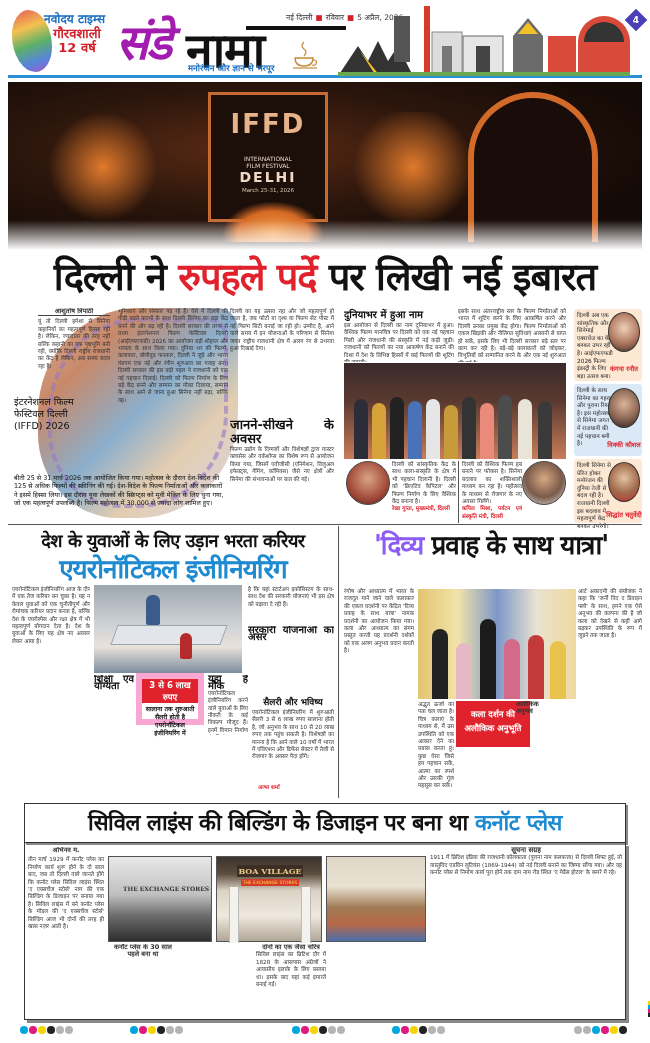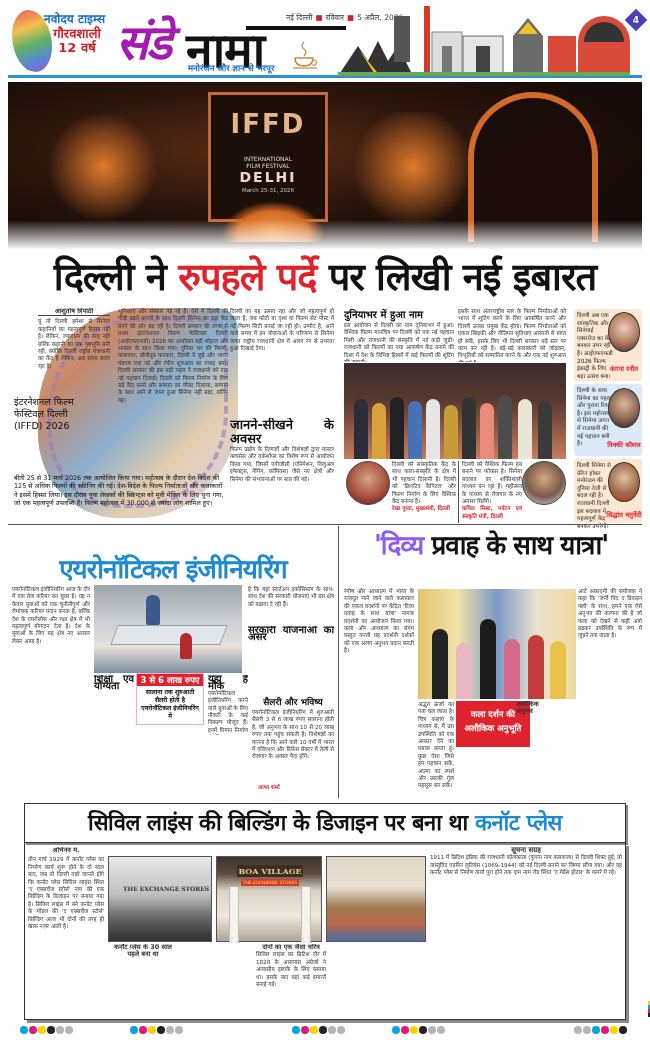--- a/index.html
+++ b/index.html
@@ -75,21 +75,21 @@
   .divider-v { position: absolute; width: 1px; background: #555; }
 
   
   .aero-kicker { position: absolute; left: 0; top: 528px; width: 330px; text-align: center; font-size: 18px; font-weight: bold; color: #111; letter-spacing: -0.5px; }
   .aero-title { position: absolute; left: 0; top: 550px; width: 330px; text-align: center; font-size: 26px; font-weight: bold; color: #1e8ad0; letter-spacing: -1px; }
   .aero-photo { position: absolute; left: 86px; top: 585px; width: 148px; height: 88px;
     background: linear-gradient(180deg, #9ea6ae 0%, #c9ced3 40%, #e8e2da 70%, #7d8d9e 100%); }
   .aero-photo .wing { position: absolute; left: 20px; top: 40px; width: 110px; height: 20px; background: #e2e6ea; border: 1px solid #9aa4ae; transform: skewX(-20deg); }
   .aero-photo .worker { position: absolute; left: 52px; top: 10px; width: 14px; height: 30px; background: #3a5b8c; border-radius: 6px 6px 2px 2px; }
   .aero-photo .worker2 { position: absolute; left: 86px; top: 48px; width: 12px; height: 26px; background: #b52b2b; border-radius: 6px 6px 2px 2px; }
-  .salary-box { position: absolute; left: 128px; top: 673px; width: 68px; height: 52px; border: 1px solid #f9a8d4; }
+  .salary-box { position: absolute; left: 128px; top: 673px; width: 68px; height: 52px; border: 6px solid #f9a8d4; }
   .salary-red { background: #e0222c; color: #fff; font-size: 8.5px; font-weight: bold; text-align: center; line-height: 12px; }
   .salary-sub { font-size: 6.2px; line-height: 8px; color: #111; text-align: center; font-weight: bold; padding: 2px; }
   .aero-side-head { position: absolute; font-size: 10px; font-weight: bold; color: #111; }
 
   
   .divya-title { position: absolute; left: 332px; top: 526px; width: 302px; text-align: center; font-size: 26px; font-weight: bold; color: #111; letter-spacing: -1px; }
   .divya-title .red { color: #8b5cf6; }
   .divya-photo { position: absolute; left: 410px; top: 589px; width: 158px; height: 110px;
     background: linear-gradient(90deg, #e2c470 0%, #f1e3a8 25%, #7d98c8 50%, #e9e2d0 75%, #f0d9a0 100%); }
   .divya-photo .fig { position: absolute; bottom: 0; width: 16px; border-radius: 8px 8px 0 0; }
@@ -247,20 +247,21 @@
   <div class="p-name" style="left:596px; top:440px; width:40px;">विक्की कौशल</div>
 
   <div class="quote-box peach" style="top:459px; height:64px;">
     <div style="width:36px;">दिल्ली सिनेमा से प्रेरित होकर मनोरंजन की दुनिया तेजी से बदल रही है। राजधानी दिल्ली इस बदलाव में महत्वपूर्ण केंद्र बनकर उभरेगी।</div>
   </div>
   <div class="portrait" style="left:600px; top:462px; width:32px; height:40px; background:radial-gradient(circle at 50% 40%, #e4c2a4 0%, #a06a4a 55%, #c23030 100%);"></div>
   <div class="p-name" style="left:594px; top:510px; width:44px;">सिद्धांत चतुर्वेदी</div>
 
   <div class="divider-h" style="left:0; top:524px; width:634px;"></div>
 
+  <div class="aero-kicker">देश के युवाओं के लिए उड़ान भरता करियर</div>
   <div class="aero-title">एयरोनॉटिकल इंजीनियरिंग</div>
 
   <div class="col" style="left:4px; top:586px; width:78px; height:210px;">एयरोनॉटिकल इंजीनियरिंग आज के दौर में एक तेज करियर बन चुका है। यह न केवल युवाओं को एक चुनौतीपूर्ण और रोमांचक करियर प्रदान करता है, बल्कि देश के एयरोस्पेस और रक्षा क्षेत्र में भी महत्वपूर्ण योगदान देता है। देश के युवाओं के लिए यह क्षेत्र नए अवसर लेकर आया है।</div>
   <div class="aero-photo">
     <div class="wing"></div>
     <div class="worker"></div>
     <div class="worker2"></div>
   </div>
   <div class="col" style="left:240px; top:586px; width:86px; height:38px;">है कि यहां स्टार्टअप इकोसिस्टम के साथ-साथ देश की सरकारी योजनाएं भी इस क्षेत्र को बढ़ावा दे रही हैं।</div>
   <div class="col" style="left:240px; top:626px; width:86px; height:44px;">

